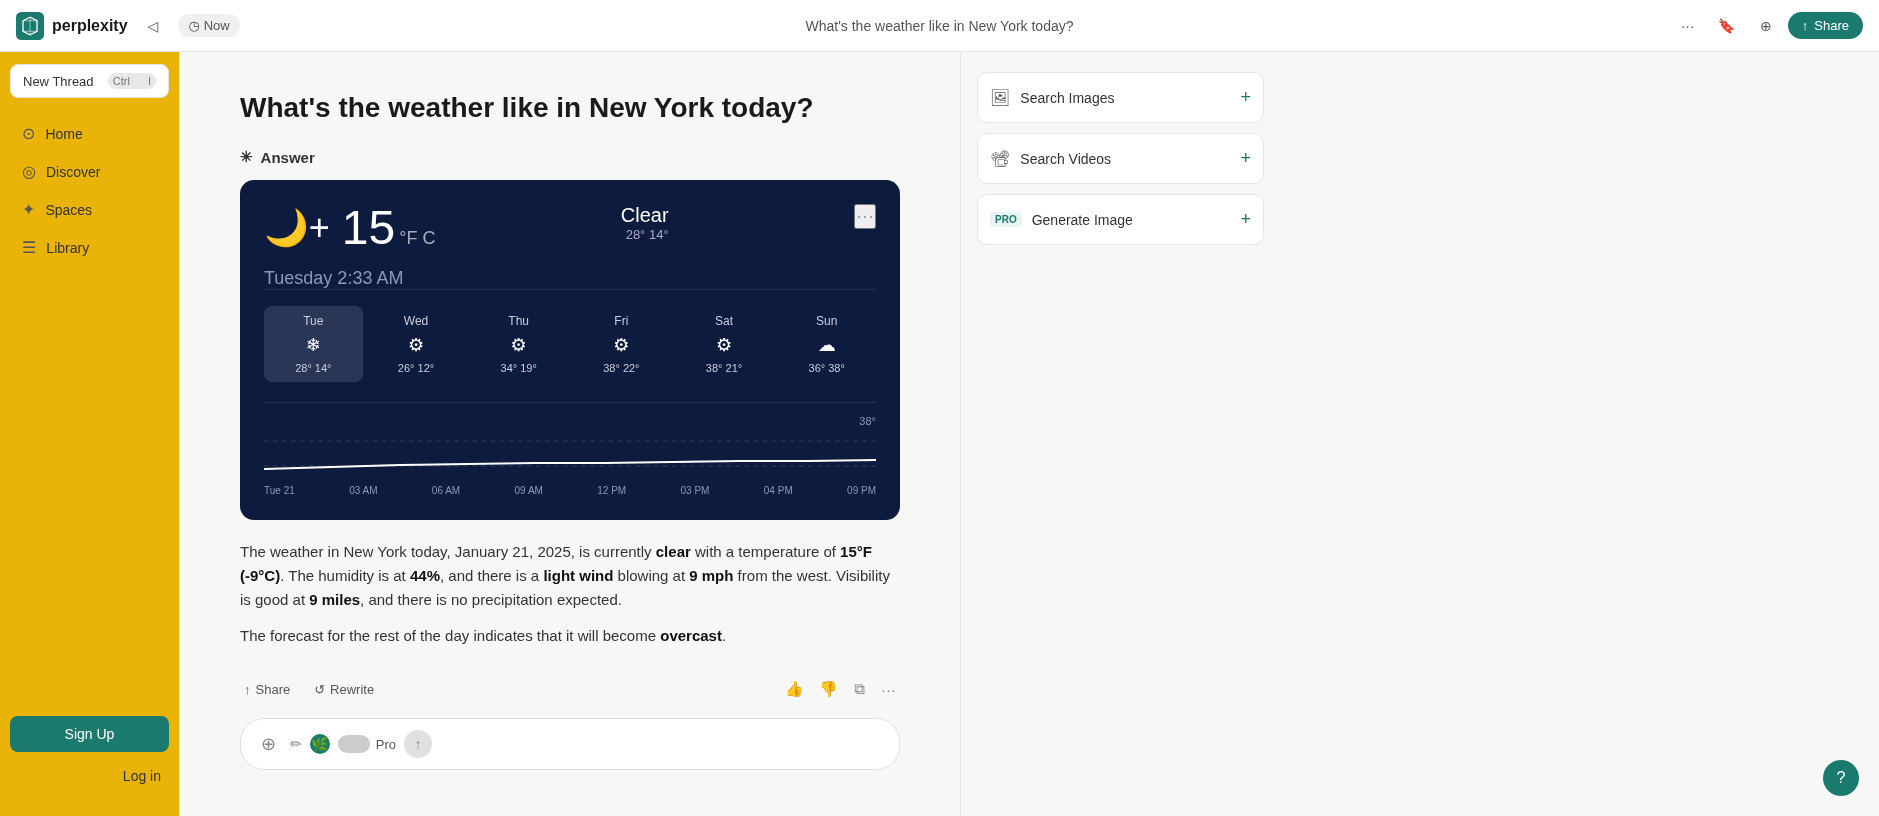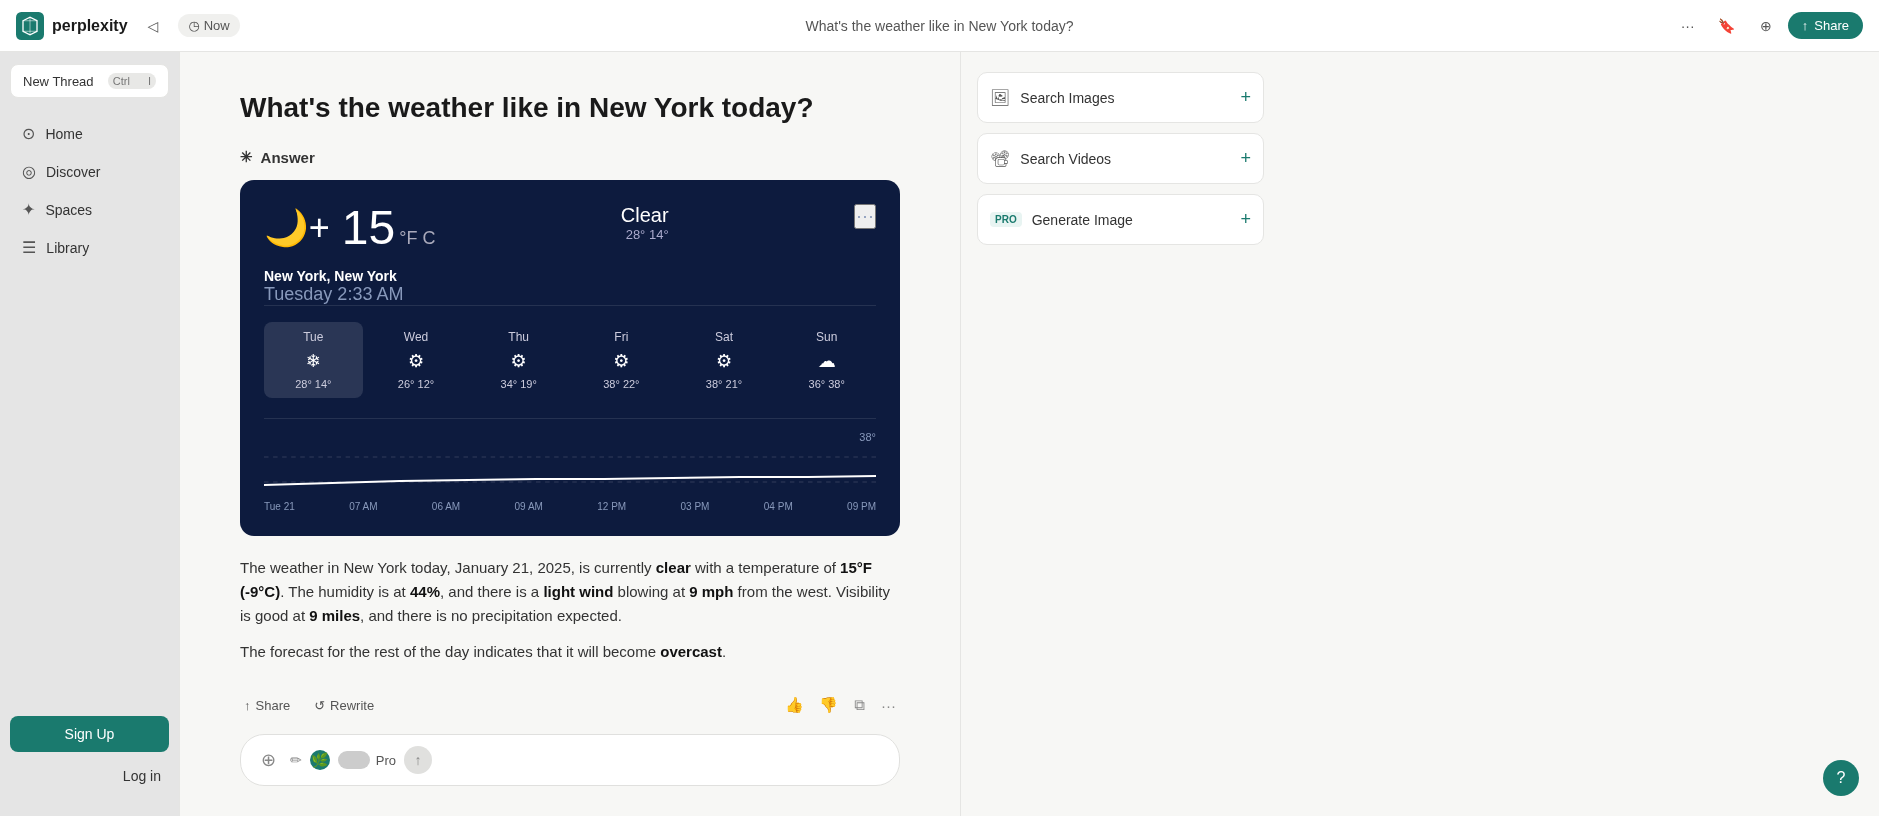--- a/index.html
+++ b/index.html
@@ -68,21 +68,21 @@
     
     .main-layout {
       display: flex;
       flex: 1;
       overflow: hidden;
     }
 
     
     .sidebar {
       width: 180px;
-      background: #e5e5e5;
+      background: #eab308;
       border-right: 1px solid #e5e5e3;
       display: flex;
       flex-direction: column;
       padding: 12px 0;
       flex-shrink: 0;
     }
     .new-thread-btn {
       margin: 0 10px 12px 10px;
       background: #fff;
       border: 1px solid #e5e5e3;
@@ -503,21 +503,20 @@
             <div class="weather-range">
               <span>28°</span>
               <span> </span>
               <span>14°</span>
             </div>
           </div>
           <button class="weather-dots">···</button>
         </div>
 
         <div>
-          <div class="weather-location">New York, New York</div>
           <div class="weather-time">Tuesday 2:33 AM</div>
         </div>
 
         <div class="forecast-row">
           <div class="forecast-day active">
             <span class="forecast-day-name">Tue</span>
             <span class="forecast-icon">❄</span>
             <span class="forecast-temps">28° 14°</span>
           </div>
           <div class="forecast-day">
@@ -561,21 +560,21 @@
               </defs>
 
               <line x1="0" y1="10" x2="540" y2="10" stroke="rgba(255,255,255,0.15)" stroke-dasharray="4,4"></line>
               <line x1="0" y1="35" x2="540" y2="35" stroke="rgba(255,255,255,0.15)" stroke-dasharray="4,4"></line>
 
               <polyline points="0,38 60,36 120,34 180,33 240,32 300,32 360,31 420,30 480,30 540,29" fill="none" stroke="white" stroke-width="2" stroke-linecap="round" stroke-linejoin="round"></polyline>
             </svg>
           </div>
           <div style="display:flex;justify-content:space-between;font-size:10px;color:#8899bb;margin-top:4px">
             <span>Tue 21</span>
-            <span>07 AM</span>
+            <span>03 AM</span>
             <span>06 AM</span>
             <span>09 AM</span>
             <span>12 PM</span>
             <span>03 PM</span>
             <span>04 PM</span>
             <span>09 PM</span>
           </div>
         </div>
       </div>
 

